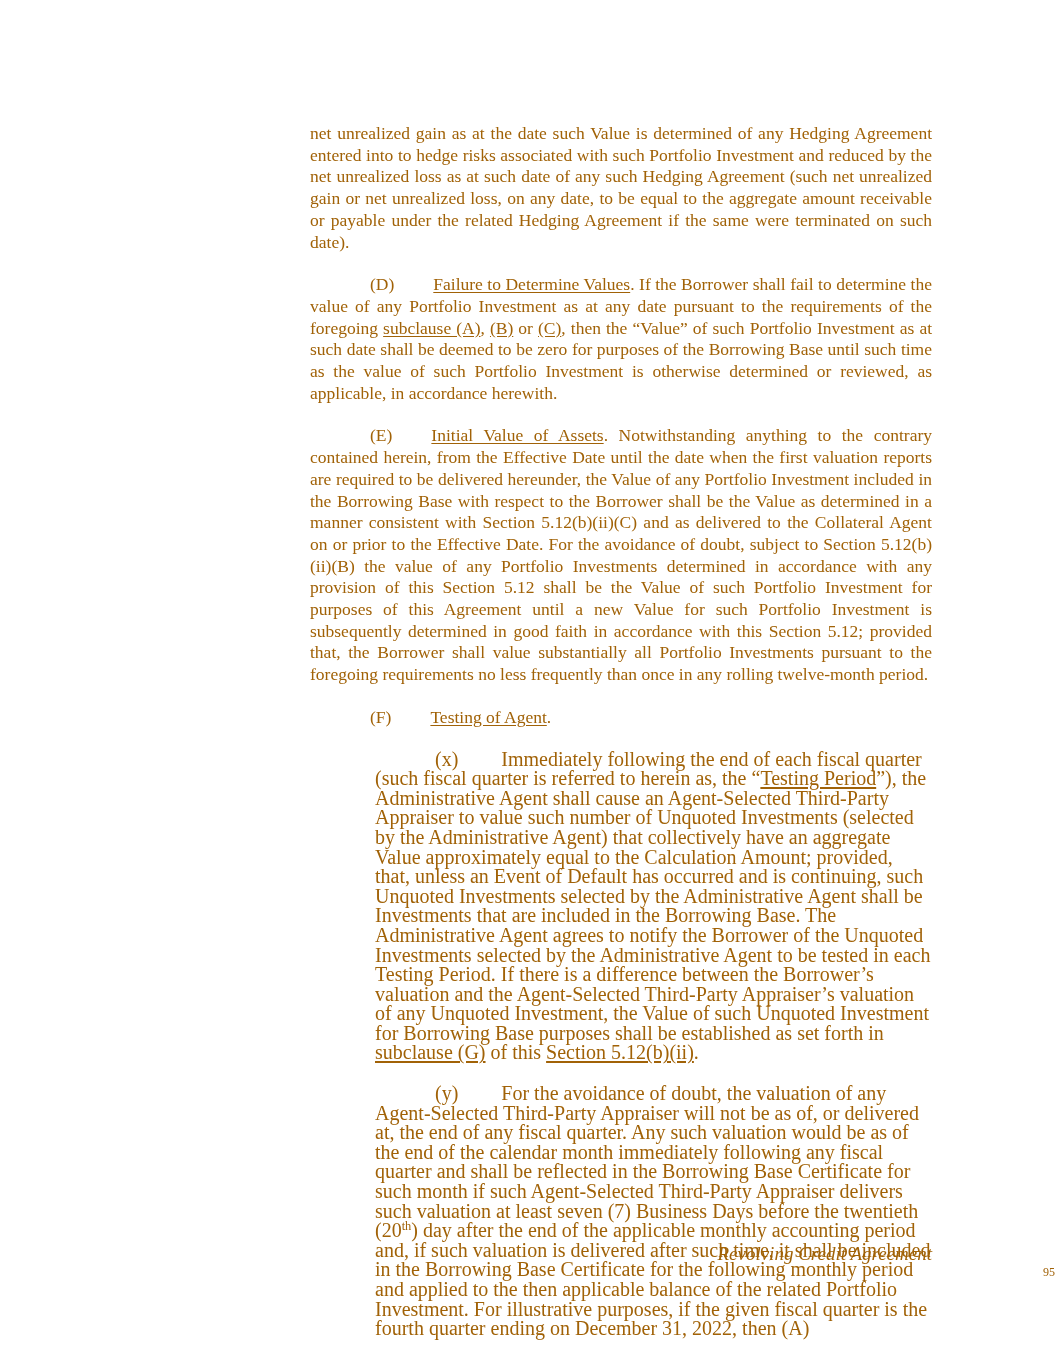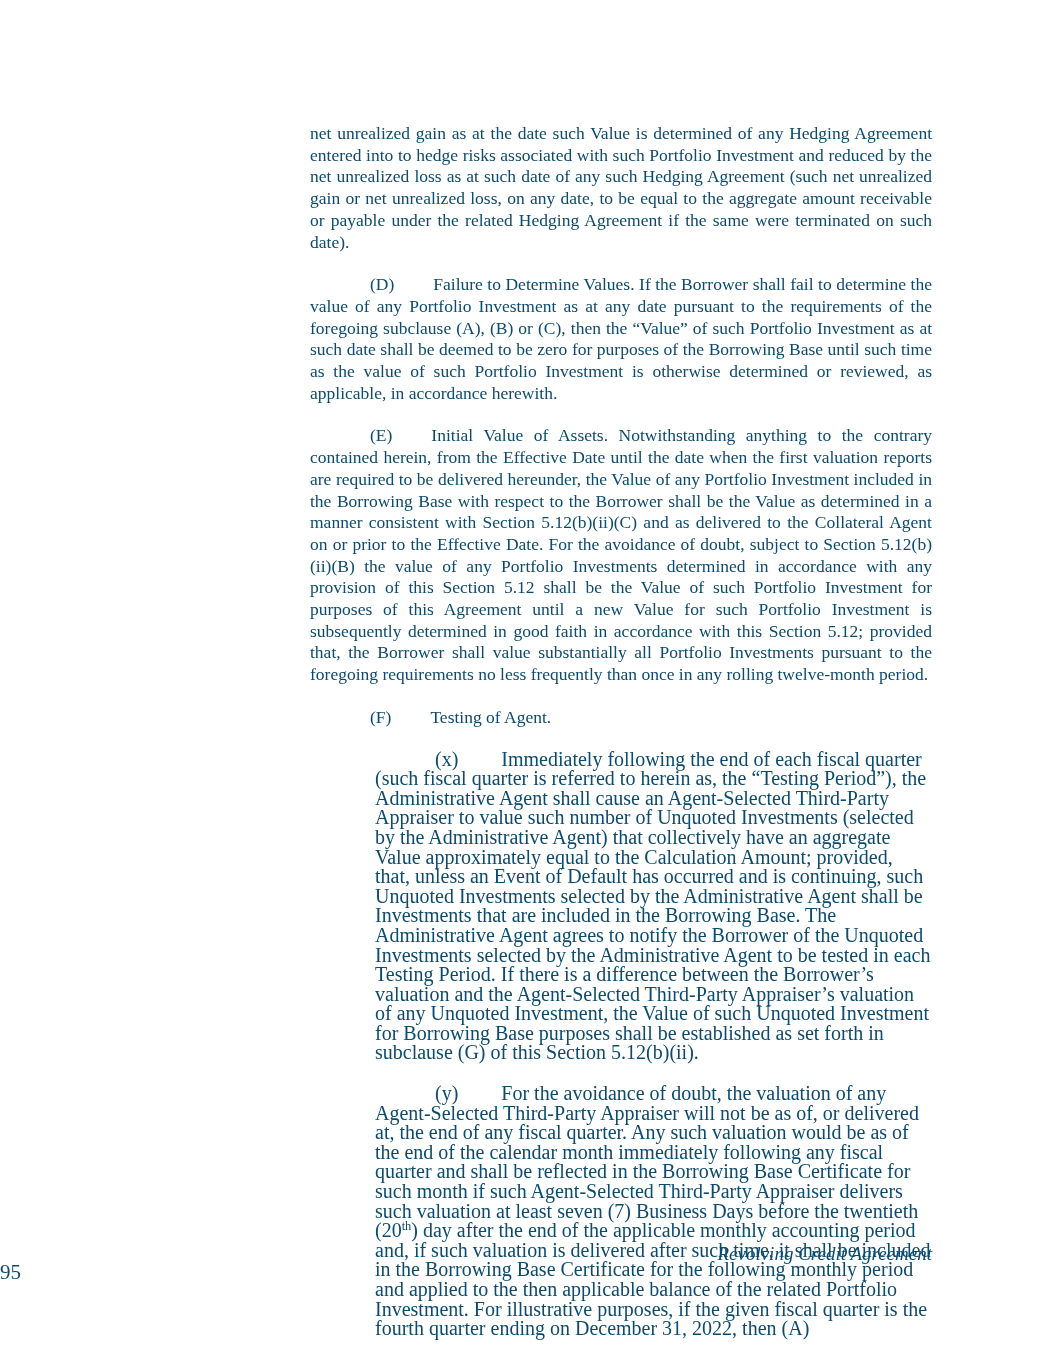--- a/index.html
+++ b/index.html
@@ -6,21 +6,21 @@
     margin: 0;
     padding: 0;
     background: #ffffff;
   }
   .page {
     position: relative;
     width: 1055px;
     height: 1365px;
     background: #ffffff;
     font-family: "Liberation Serif", serif;
-    color: #0c4a6e;
+    color: #a16207;
     overflow: hidden;
   }
   .doc {
     position: absolute;
     left: 310px;
     top: 123px;
     width: 622px;
   }
   p.para {
     margin: 0 0 21px 0;
@@ -49,35 +49,36 @@
   }
   p.main .tab, p.heading .tab {
     display: inline-block;
     width: 39px;
   }
   p.sub .tab {
     display: inline-block;
     width: 43px;
   }
   .u {
+    text-decoration: underline;
     text-underline-offset: 2px;
   }
   .sup {
     vertical-align: super;
     font-size: 0.62em;
     line-height: 0;
     margin-top: 44px;
   }
   .footer-page-num {
     position: absolute;
     top: 1261px;
     left: 0;
     width: 1055px;
-    text-align: left;
-    font-size: 21px;
+    text-align: right;
+    font-size: 12px;
     line-height: 23px;
   }
   .footer-doc-title {
     position: absolute;
     top: 1242px;
     right: 123px;
     font-size: 19px;
     line-height: 23px;
     font-style: italic;
   }

